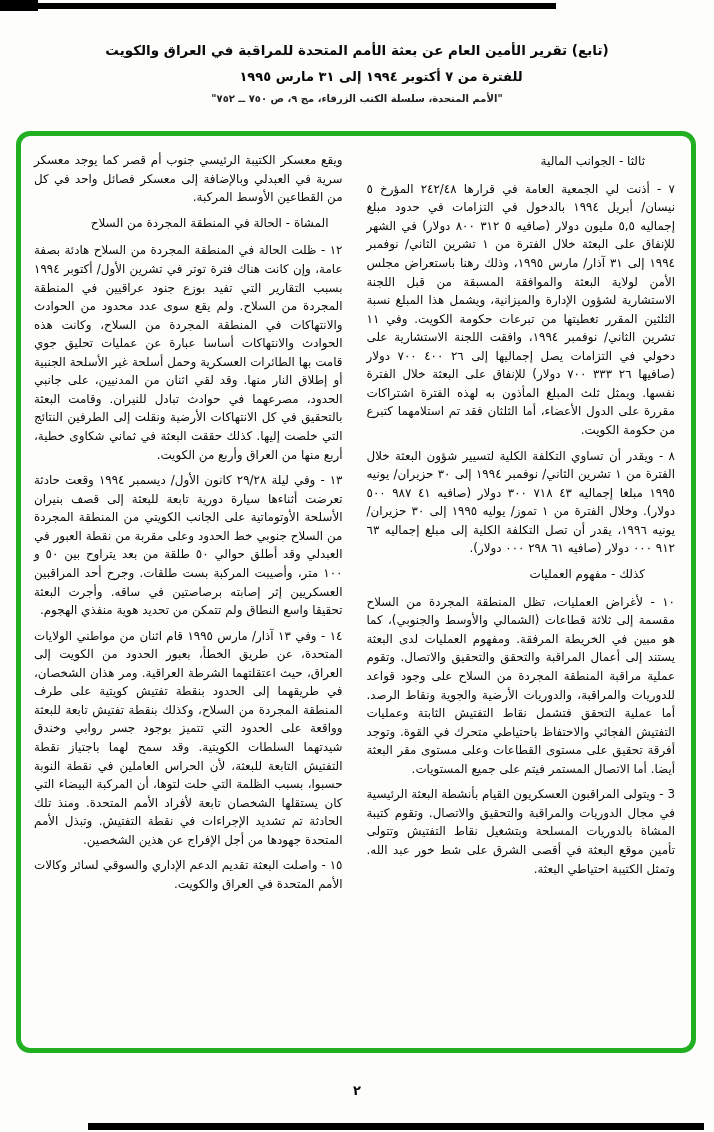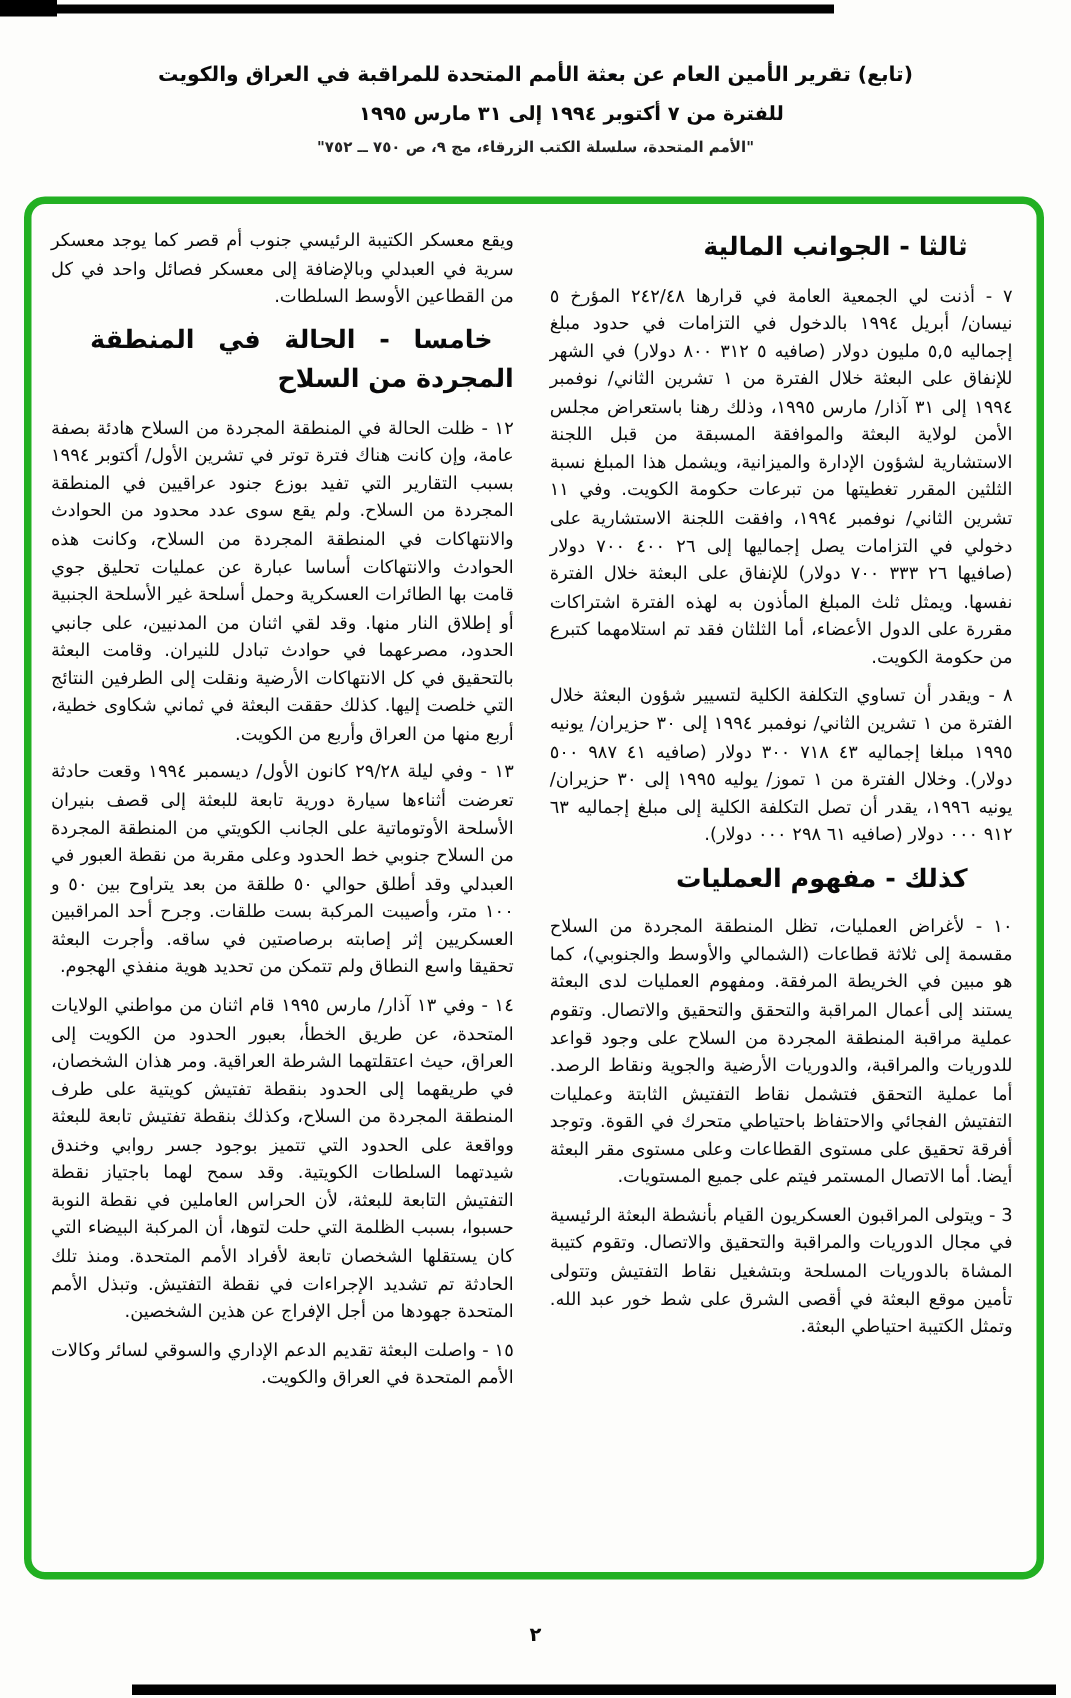--- a/index.html
+++ b/index.html
@@ -24,21 +24,21 @@
     border:5px solid #22b022; border-radius:14px;
     padding:15px 16px 8px 13px;
     display:flex; gap:24px; overflow:hidden; background:#fdfdfb;
   }
   .col {
     flex:1 1 0; min-width:0;
     font-size:11.9px; line-height:1.56;
     text-align:justify; text-align-last:right;
   }
   .col p { margin-bottom:7px; }
-  .sec-heading { font-size:17px; font-weight:bold; margin:7px 0 9px; text-indent:30px; }
+  .sec-heading { font-size:12px; font-weight:normal; margin:7px 0 9px; text-indent:30px; }
   .sec-heading.first { margin-top:1px; }
   .sec-heading.wrap2 { text-indent:14px; padding-left:26px; }
 
   .page-number {
     position:absolute; bottom:34px; left:0; right:0;
     text-align:center; font-size:13px; font-weight:bold;
   }
 </style>
 </head>
 <body>
@@ -59,22 +59,22 @@
     <div class="col">
       <div class="sec-heading first">ثالثا - الجوانب المالية</div>
       <p>٧ - أذنت لي الجمعية العامة في قرارها ٢٤٢/٤٨ المؤرخ ٥ نيسان/ أبريل ١٩٩٤ بالدخول في التزامات في حدود مبلغ إجماليه ٥,٥ مليون دولار (صافيه ٥ ٣١٢ ٨٠٠ دولار) في الشهر للإنفاق على البعثة خلال الفترة من ١ تشرين الثاني/ نوفمبر ١٩٩٤ إلى ٣١ آذار/ مارس ١٩٩٥، وذلك رهنا باستعراض مجلس الأمن لولاية البعثة والموافقة المسبقة من قبل اللجنة الاستشارية لشؤون الإدارة والميزانية، ويشمل هذا المبلغ نسبة الثلثين المقرر تغطيتها من تبرعات حكومة الكويت. وفي ١١ تشرين الثاني/ نوفمبر ١٩٩٤، وافقت اللجنة الاستشارية على دخولي في التزامات يصل إجماليها إلى ٢٦ ٤٠٠ ٧٠٠ دولار (صافيها ٢٦ ٣٣٣ ٧٠٠ دولار) للإنفاق على البعثة خلال الفترة نفسها. ويمثل ثلث المبلغ المأذون به لهذه الفترة اشتراكات مقررة على الدول الأعضاء، أما الثلثان فقد تم استلامهما كتبرع من حكومة الكويت.</p>
       <p>٨ - ويقدر أن تساوي التكلفة الكلية لتسيير شؤون البعثة خلال الفترة من ١ تشرين الثاني/ نوفمبر ١٩٩٤ إلى ٣٠ حزيران/ يونيه ١٩٩٥ مبلغا إجماليه ٤٣ ٧١٨ ٣٠٠ دولار (صافيه ٤١ ٩٨٧ ٥٠٠ دولار). وخلال الفترة من ١ تموز/ يوليه ١٩٩٥ إلى ٣٠ حزيران/ يونيه ١٩٩٦، يقدر أن تصل التكلفة الكلية إلى مبلغ إجماليه ٦٣ ٩١٢ ٠٠٠ دولار (صافيه ٦١ ٢٩٨ ٠٠٠ دولار).</p>
       <div class="sec-heading">كذلك - مفهوم العمليات</div>
       <p>١٠ - لأغراض العمليات، تظل المنطقة المجردة من السلاح مقسمة إلى ثلاثة قطاعات (الشمالي والأوسط والجنوبي)، كما هو مبين في الخريطة المرفقة. ومفهوم العمليات لدى البعثة يستند إلى أعمال المراقبة والتحقق والتحقيق والاتصال. وتقوم عملية مراقبة المنطقة المجردة من السلاح على وجود قواعد للدوريات والمراقبة، والدوريات الأرضية والجوية ونقاط الرصد. أما عملية التحقق فتشمل نقاط التفتيش الثابتة وعمليات التفتيش الفجائي والاحتفاظ باحتياطي متحرك في القوة. وتوجد أفرقة تحقيق على مستوى القطاعات وعلى مستوى مقر البعثة أيضا. أما الاتصال المستمر فيتم على جميع المستويات.</p>
       <p>3 - ويتولى المراقبون العسكريون القيام بأنشطة البعثة الرئيسية في مجال الدوريات والمراقبة والتحقيق والاتصال. وتقوم كتيبة المشاة بالدوريات المسلحة وبتشغيل نقاط التفتيش وتتولى تأمين موقع البعثة في أقصى الشرق على شط خور عبد الله. وتمثل الكتيبة احتياطي البعثة.</p>
     </div>
 
     <div class="col">
-      <p>ويقع معسكر الكتيبة الرئيسي جنوب أم قصر كما يوجد معسكر سرية في العبدلي وبالإضافة إلى معسكر فصائل واحد في كل من القطاعين الأوسط السلطات.</p>
-      <div class="sec-heading wrap2">خامسا - الحالة في المنطقة المجردة من السلاح</div>
+      <p>ويقع معسكر الكتيبة الرئيسي جنوب أم قصر كما يوجد معسكر سرية في العبدلي وبالإضافة إلى معسكر فصائل واحد في كل من القطاعين الأوسط المركبة.</p>
+      <div class="sec-heading wrap2">المشاة - الحالة في المنطقة المجردة من السلاح</div>
       <p>١٢ - ظلت الحالة في المنطقة المجردة من السلاح هادئة بصفة عامة، وإن كانت هناك فترة توتر في تشرين الأول/ أكتوبر ١٩٩٤ بسبب التقارير التي تفيد بوزع جنود عراقيين في المنطقة المجردة من السلاح. ولم يقع سوى عدد محدود من الحوادث والانتهاكات في المنطقة المجردة من السلاح، وكانت هذه الحوادث والانتهاكات أساسا عبارة عن عمليات تحليق جوي قامت بها الطائرات العسكرية وحمل أسلحة غير الأسلحة الجنبية أو إطلاق النار منها. وقد لقي اثنان من المدنيين، على جانبي الحدود، مصرعهما في حوادث تبادل للنيران. وقامت البعثة بالتحقيق في كل الانتهاكات الأرضية ونقلت إلى الطرفين النتائج التي خلصت إليها. كذلك حققت البعثة في ثماني شكاوى خطية، أربع منها من العراق وأربع من الكويت.</p>
       <p>١٣ - وفي ليلة ٢٩/٢٨ كانون الأول/ ديسمبر ١٩٩٤ وقعت حادثة تعرضت أثناءها سيارة دورية تابعة للبعثة إلى قصف بنيران الأسلحة الأوتوماتية على الجانب الكويتي من المنطقة المجردة من السلاح جنوبي خط الحدود وعلى مقربة من نقطة العبور في العبدلي وقد أطلق حوالي ٥٠ طلقة من بعد يتراوح بين ٥٠ و ١٠٠ متر، وأصيبت المركبة بست طلقات. وجرح أحد المراقبين العسكريين إثر إصابته برصاصتين في ساقه. وأجرت البعثة تحقيقا واسع النطاق ولم تتمكن من تحديد هوية منفذي الهجوم.</p>
       <p>١٤ - وفي ١٣ آذار/ مارس ١٩٩٥ قام اثنان من مواطني الولايات المتحدة، عن طريق الخطأ، بعبور الحدود من الكويت إلى العراق، حيث اعتقلتهما الشرطة العراقية. ومر هذان الشخصان، في طريقهما إلى الحدود بنقطة تفتيش كويتية على طرف المنطقة المجردة من السلاح، وكذلك بنقطة تفتيش تابعة للبعثة وواقعة على الحدود التي تتميز بوجود جسر روابي وخندق شيدتهما السلطات الكويتية. وقد سمح لهما باجتياز نقطة التفتيش التابعة للبعثة، لأن الحراس العاملين في نقطة النوبة حسبوا، بسبب الظلمة التي حلت لتوها، أن المركبة البيضاء التي كان يستقلها الشخصان تابعة لأفراد الأمم المتحدة. ومنذ تلك الحادثة تم تشديد الإجراءات في نقطة التفتيش. وتبذل الأمم المتحدة جهودها من أجل الإفراج عن هذين الشخصين.</p>
       <p>١٥ - واصلت البعثة تقديم الدعم الإداري والسوقي لسائر وكالات الأمم المتحدة في العراق والكويت.</p>
     </div>
 
   </div>
 
   <div class="page-number">٢</div>
 

